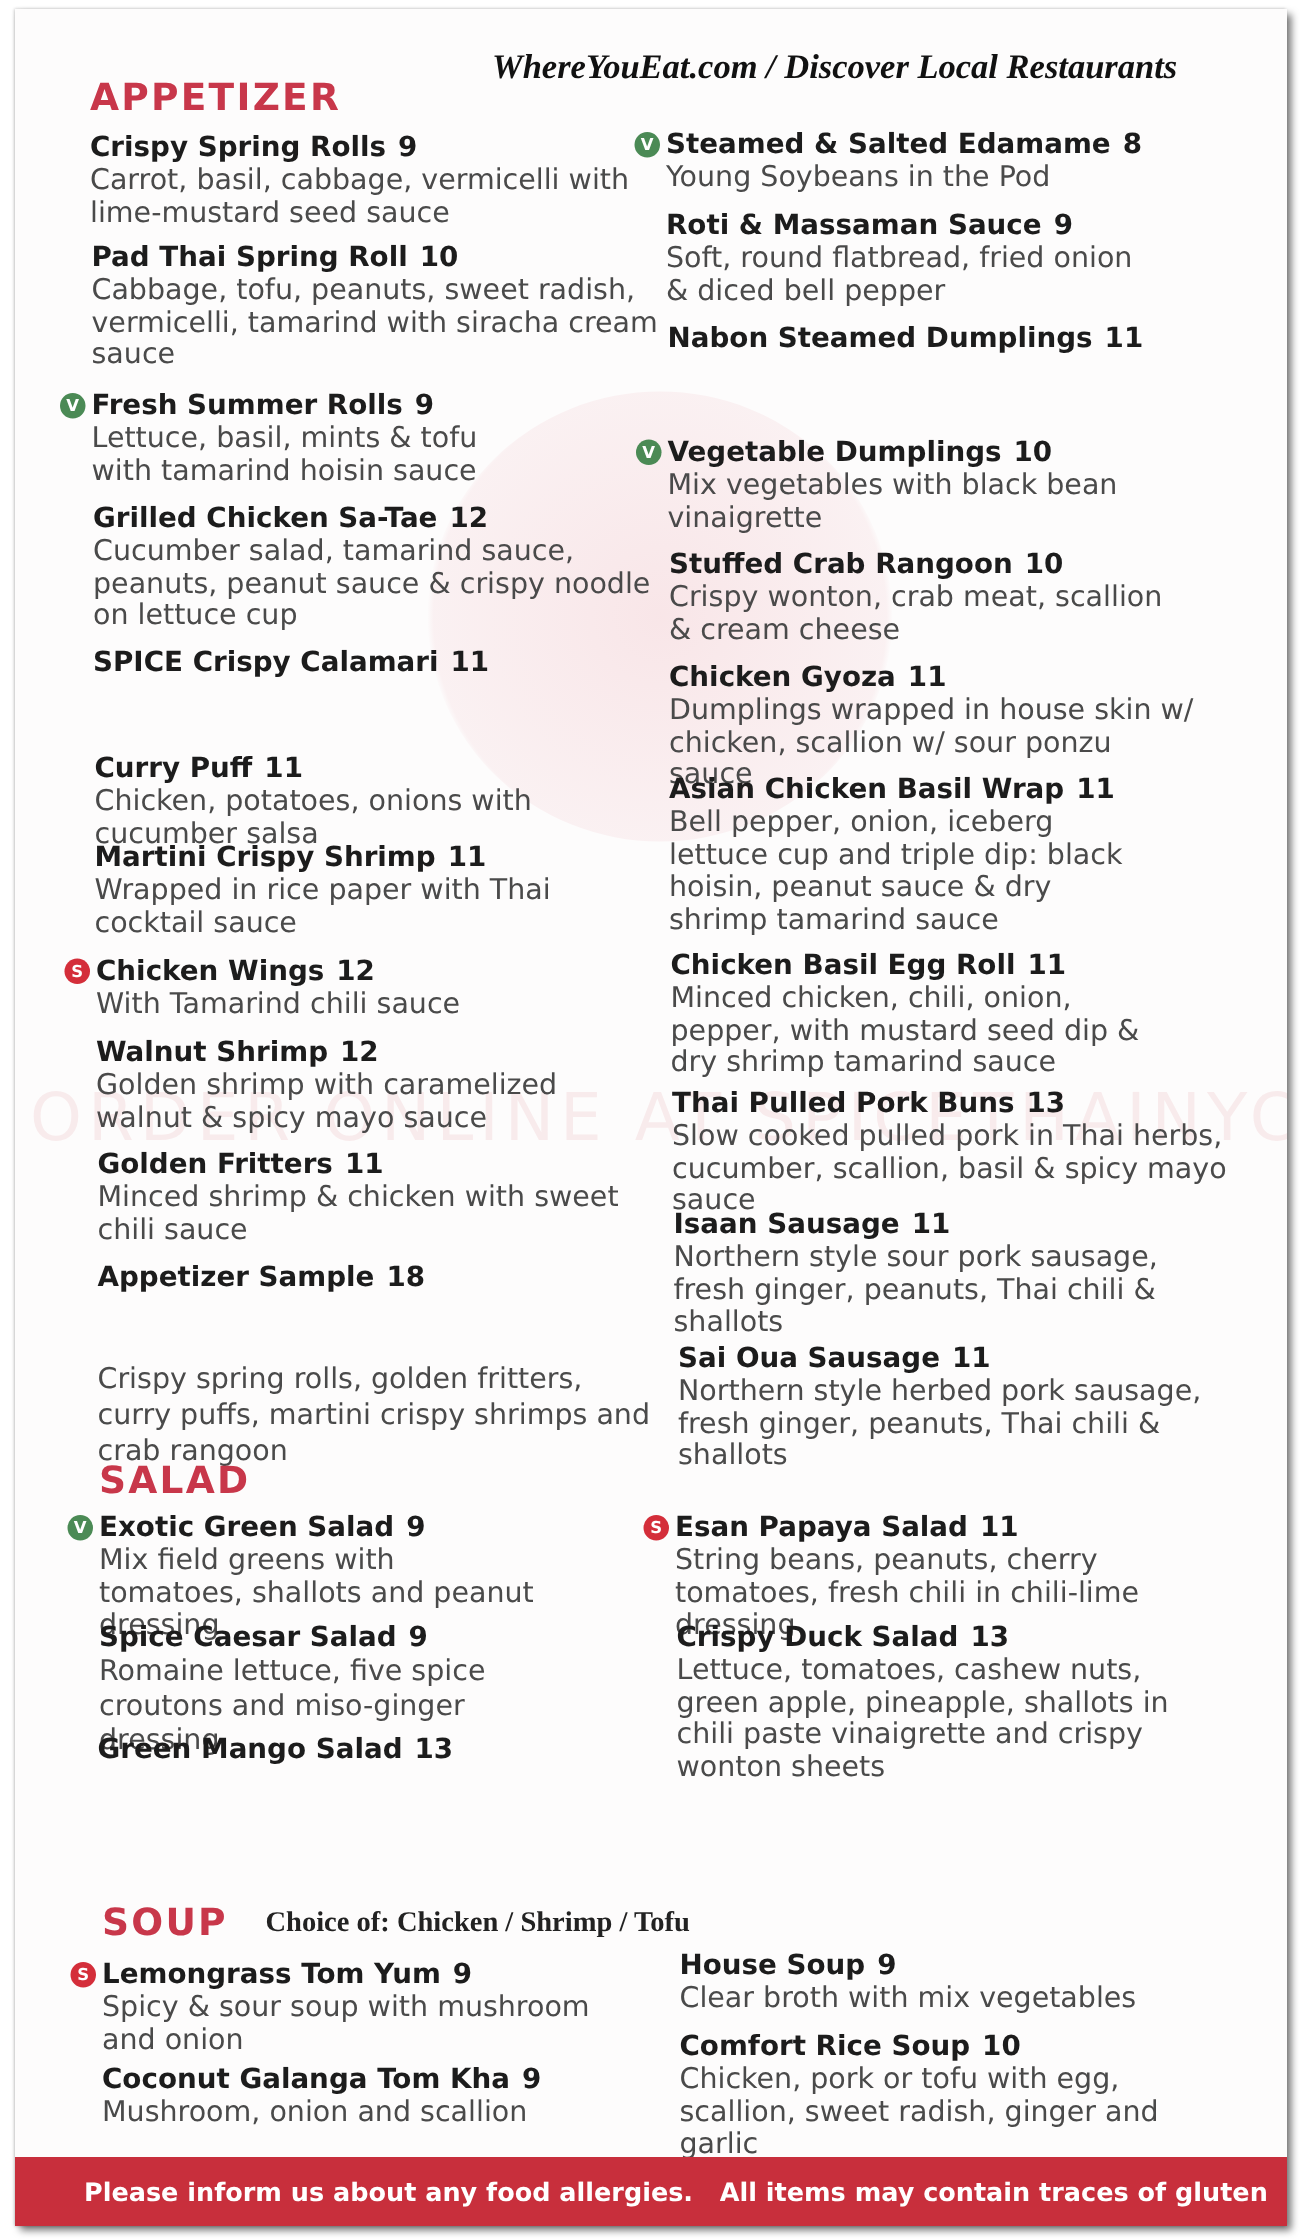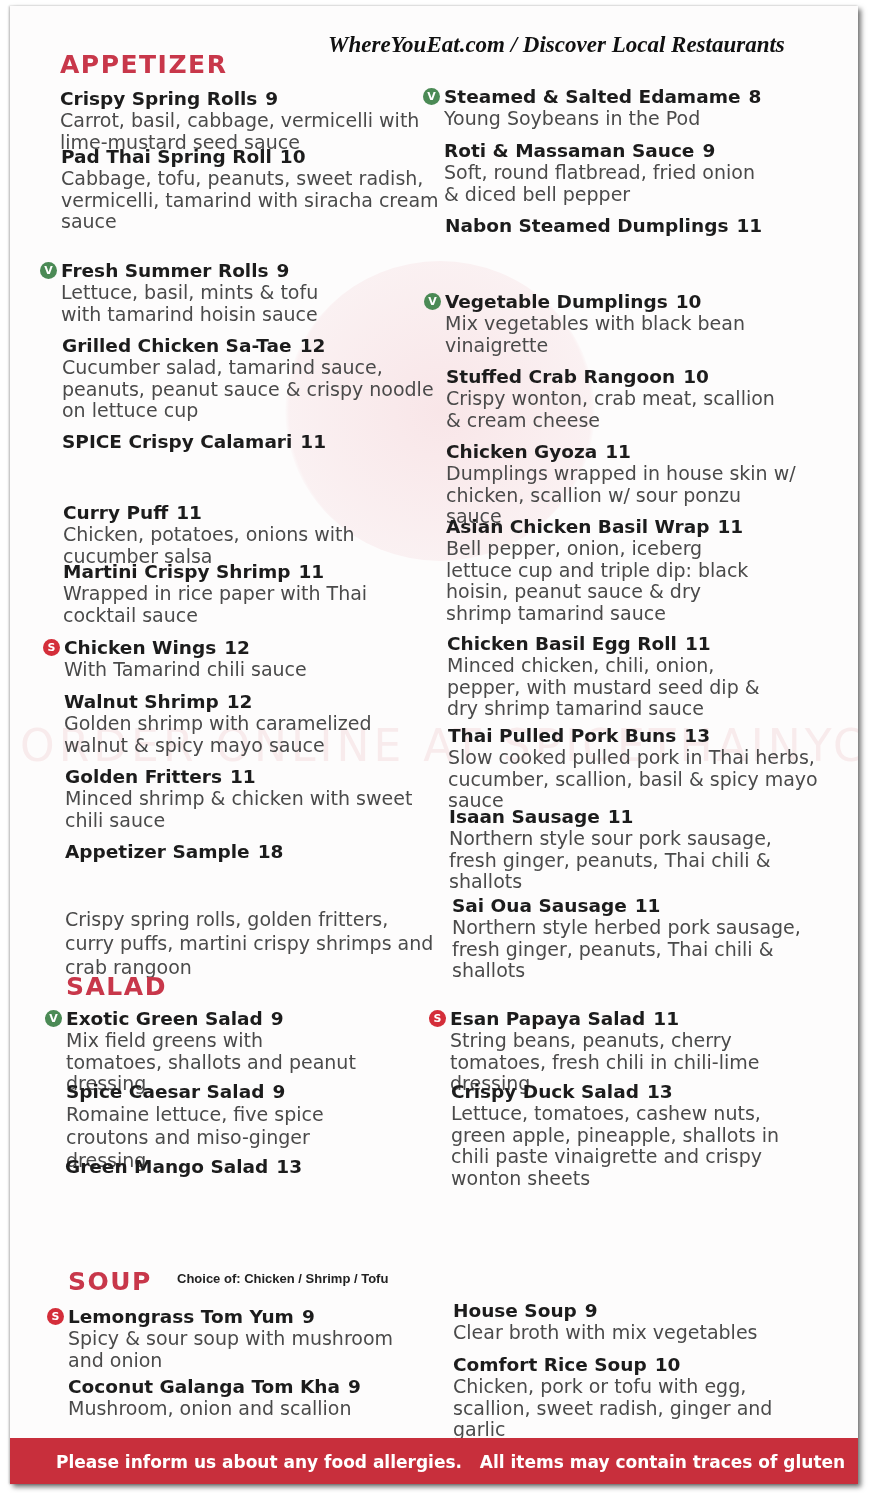--- a/index.html
+++ b/index.html
@@ -20,21 +20,21 @@
   }
   .site-header {
     position: absolute; left: 318px; top: 26px; font-family: "Liberation Serif", "DejaVu Serif", serif;
     font-style: italic; font-weight: bold; font-size: 23px; color: #111; white-space: nowrap;
   }
   .section-title {
     position: absolute; color: #c8374a; font-weight: bold; font-size: 25px; letter-spacing: 1.5px;
     font-family: "DejaVu Sans", sans-serif;
   }
   .section-sub {
-    position: absolute; font-weight: bold; font-size: 13px; color: #222; font-family: Liberation Sans, sans-serif;
+    position: absolute; font-weight: bold; font-size: 19px; color: #222; font-family: Liberation Serif, serif;
   }
   .item { position: absolute; width: 390px; }
   .item .name { font-family: "DejaVu Sans", sans-serif; font-weight: bold; font-size: 18.5px; color: #1c1c1c; line-height: 22px; white-space: nowrap; }
   .item .price { margin-left: 8px; }
   .item .desc { font-family: "DejaVu Sans", sans-serif; font-size: 19px; color: #4a4a4a; line-height: 21.5px; font-weight: normal; }
   .badge {
     position: absolute; left: -21px; top: 2px; width: 17px; height: 17px; border-radius: 50%;
     color: #fff; font-size: 11px; font-weight: bold; text-align: center; line-height: 17px;
     font-family: "DejaVu Sans", sans-serif;
   }
@@ -56,21 +56,21 @@
   <div class="watermark-text">ORDER ONLINE AT SPICETHAINYC.COM</div>
 
   <div class="site-header">WhereYouEat.com / Discover Local Restaurants</div>
 
   <div class="section-title" style="left:50px; top:44px;">APPETIZER</div>
 
   <div class="item" style="left:50px; top:82px;">
     <div class="name"><span>Crispy Spring Rolls</span><span class="price">9</span></div>
     <div class="desc">Carrot, basil, cabbage, vermicelli with lime-mustard seed sauce</div>
   </div>
-  <div class="item" style="left:51px; top:140px;">
+  <div class="item" style="left:51px; top:155px;">
     <div class="name"><span>Pad Thai Spring Roll</span><span class="price">10</span></div>
     <div class="desc">Cabbage, tofu, peanuts, sweet radish, vermicelli, tamarind with siracha cream sauce</div>
   </div>
   <div class="item" style="left:51px; top:254px;">
     <span class="badge v">V</span>
     <div class="name"><span>Fresh Summer Rolls</span><span class="price">9</span></div>
     <div class="desc" style="width:300px;">Lettuce, basil, mints &amp; tofu with tamarind hoisin sauce</div>
   </div>
   <div class="item" style="left:52px; top:329px;">
     <div class="name"><span>Grilled Chicken Sa-Tae</span><span class="price">12</span></div>

